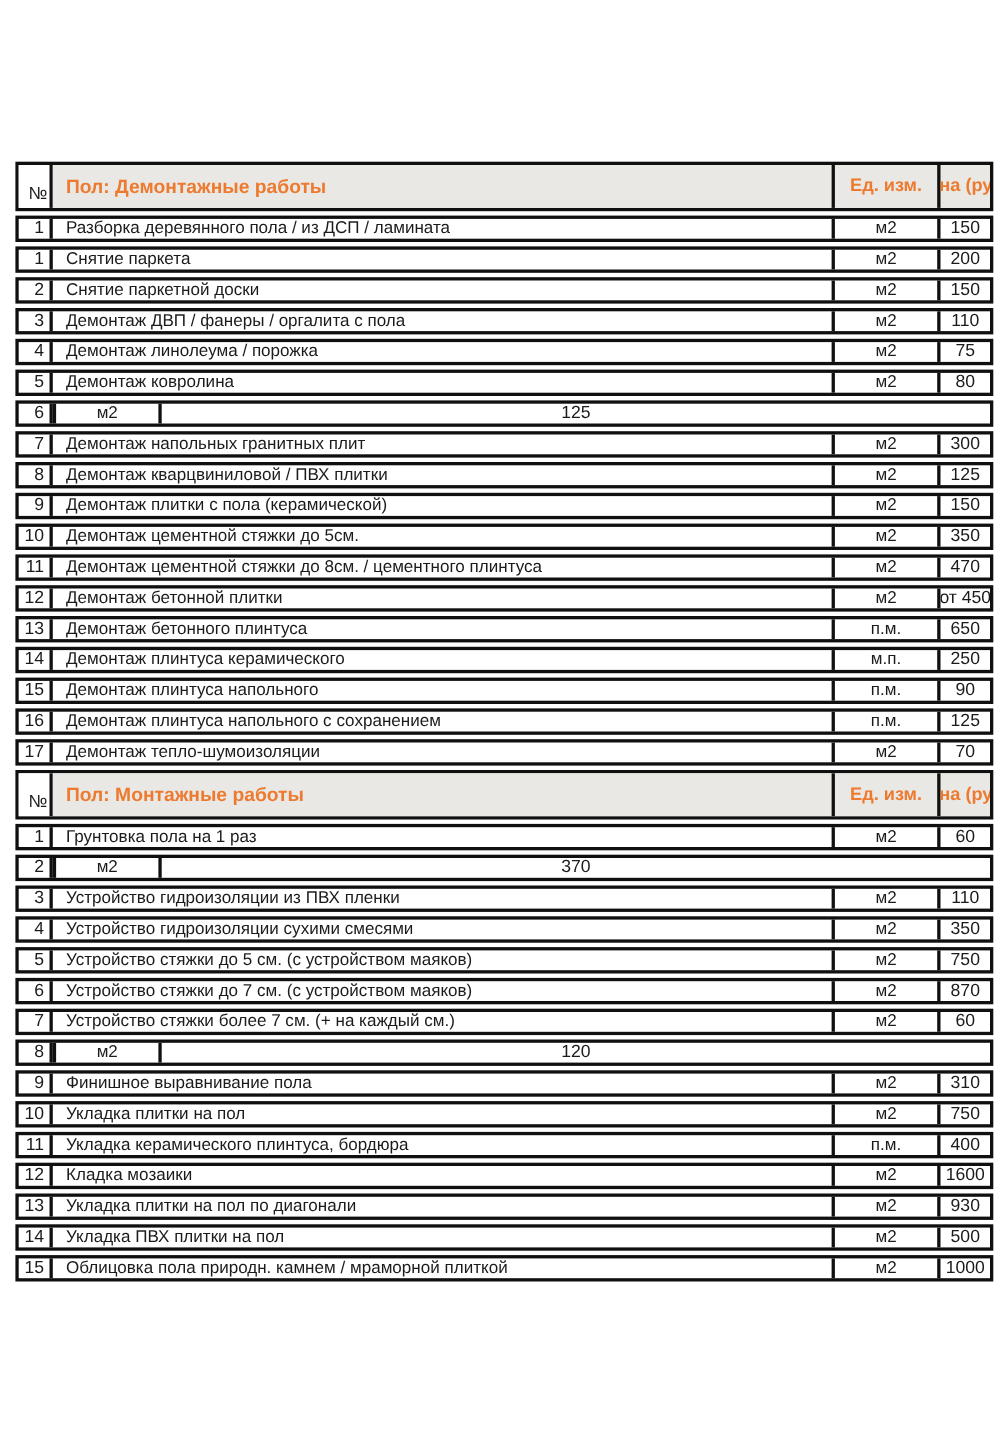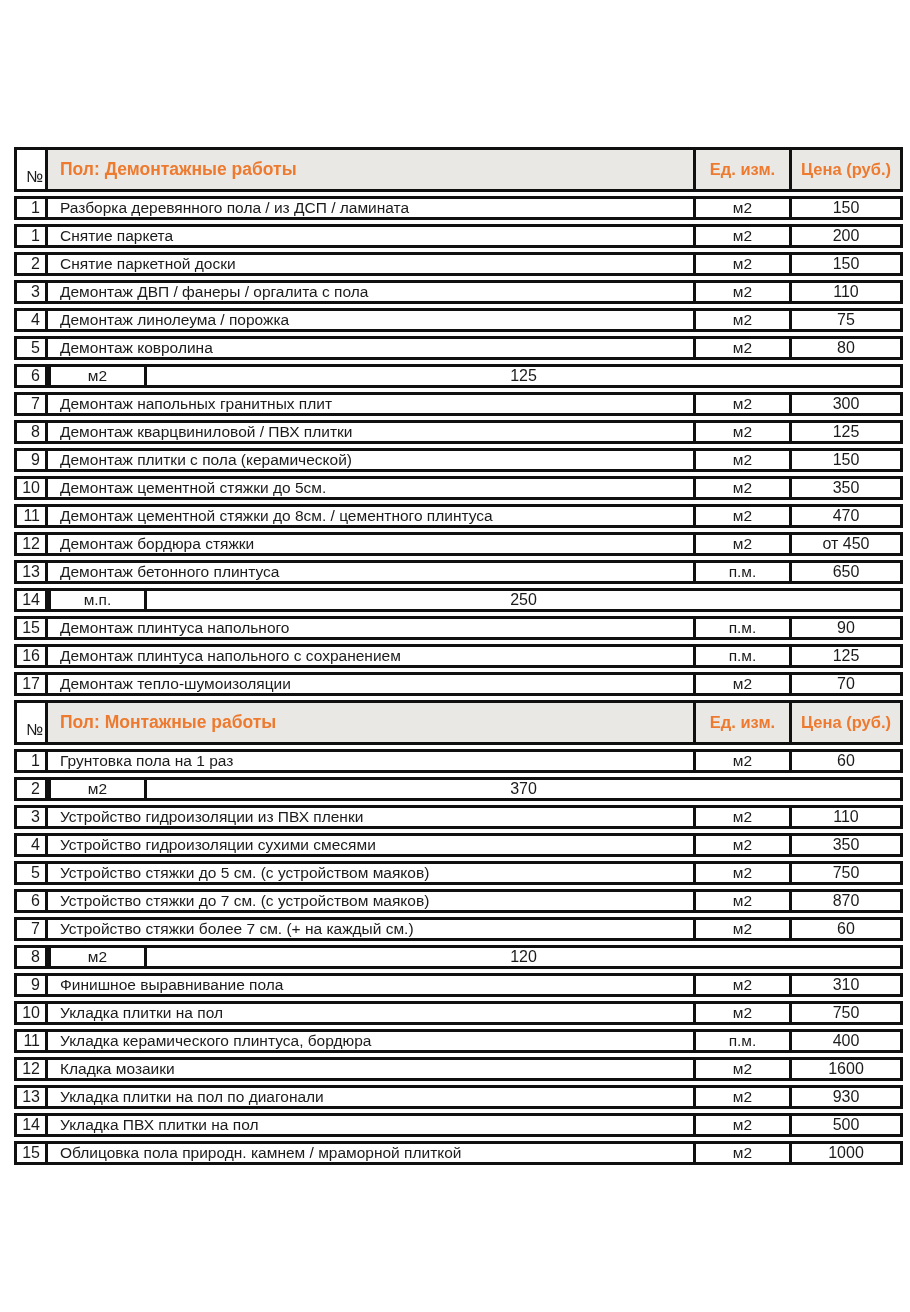--- a/index.html
+++ b/index.html
@@ -38,21 +38,21 @@
     white-space: nowrap;
   }
   .cell.num {
     width: 31px;
     justify-content: flex-end;
     padding-right: 5px;
     border-right: 3px solid var(--border, #101010);
     font-size: 16px;
   }
   .cell.desc {
-    width: 645px;
+    width: 708px;
     padding-left: 12px;
     font-size: 15.5px;
   }
   .cell.unit {
     width: 96px;
     justify-content: center;
     border-left: 3px solid var(--border, #101010);
     font-size: 15.5px;
   }
   .cell.price {
@@ -168,34 +168,35 @@
 
   <div class="row">
     <div class="cell num">11</div>
     <div class="cell desc">Демонтаж цементной стяжки до 8см. / цементного плинтуса</div>
     <div class="cell unit">м2</div>
     <div class="cell price">470</div>
   </div>
 
   <div class="row">
     <div class="cell num">12</div>
-    <div class="cell desc">Демонтаж бордюра стяжки</div>
+    <div class="cell desc">Демонтаж бетонной плитки</div>
     <div class="cell unit">м2</div>
     <div class="cell price">от 450</div>
   </div>
 
   <div class="row">
     <div class="cell num">13</div>
     <div class="cell desc">Демонтаж бетонного плинтуса</div>
     <div class="cell unit">п.м.</div>
     <div class="cell price">650</div>
   </div>
 
   <div class="row">
     <div class="cell num">14</div>
+    <div class="cell desc">Демонтаж плинтуса керамического</div>
     <div class="cell unit">м.п.</div>
     <div class="cell price">250</div>
   </div>
 
   <div class="row">
     <div class="cell num">15</div>
     <div class="cell desc">Демонтаж плинтуса напольного</div>
     <div class="cell unit">п.м.</div>
     <div class="cell price">90</div>
   </div>

